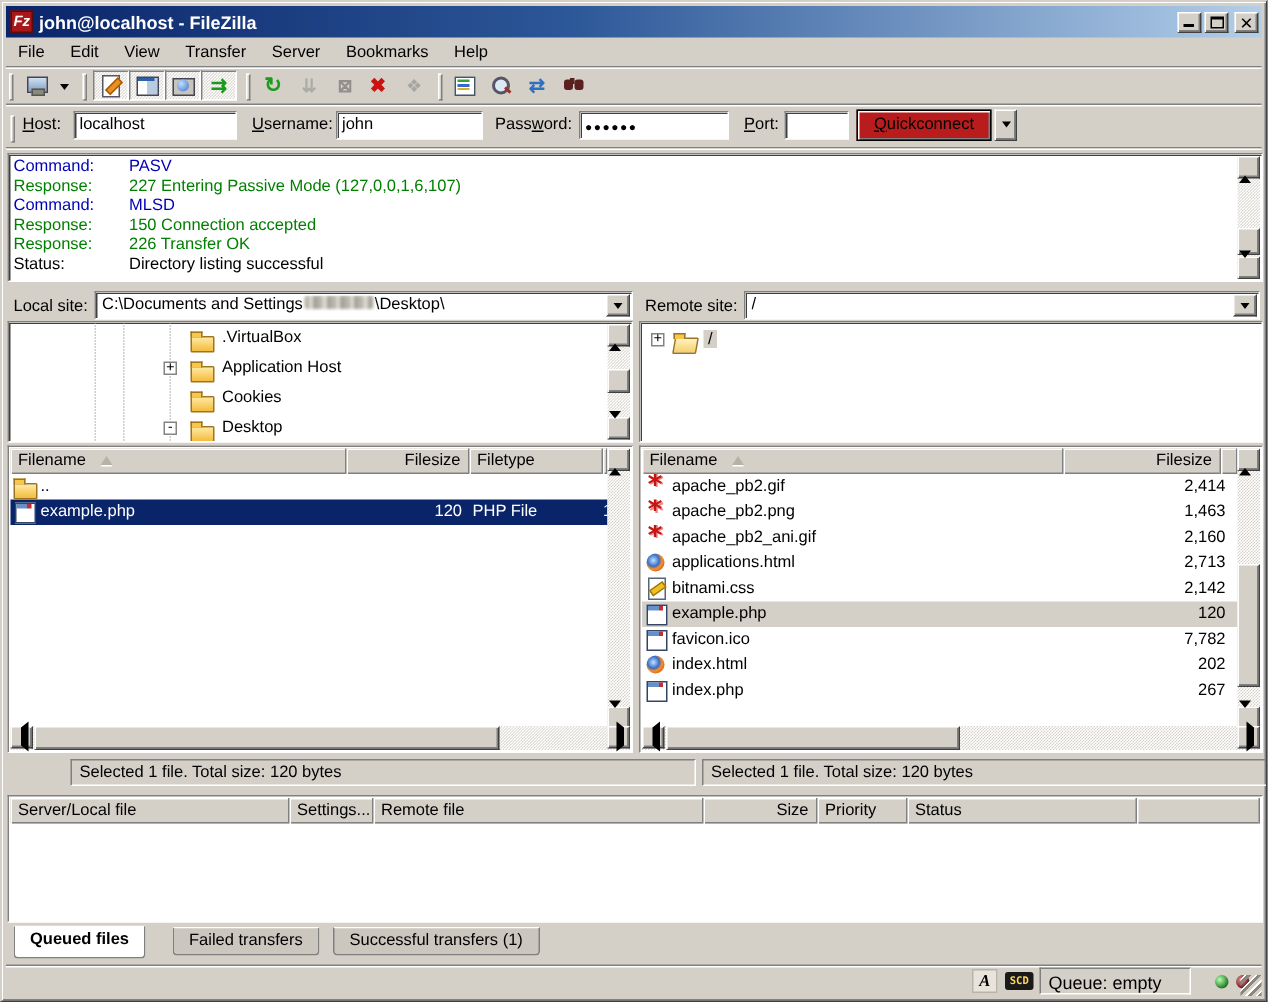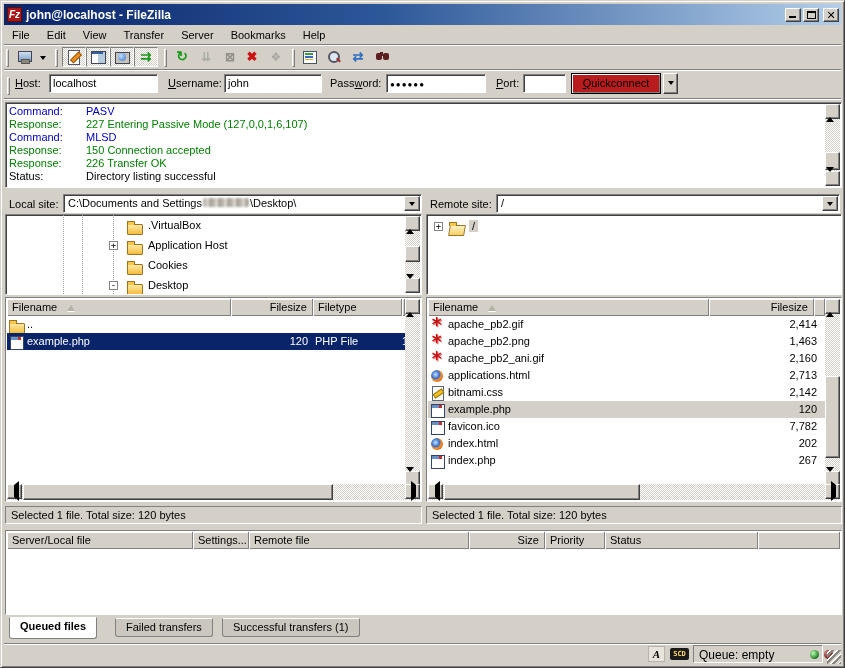--- a/index.html
+++ b/index.html
@@ -118,33 +118,33 @@
   .pane{position:absolute;background:#fff;border:1px solid;border-color:#808080 #fff #fff #808080;}
   .hdrrow{position:absolute;left:1px;top:1px;height:17px;display:flex;}
   .hcell{height:17px;background:#d4d0c8;border-right:1px solid #808080;box-shadow:inset 1px 1px 0 #fff,inset 0 -1px 0 #808080;padding:2px 5px 0 5px;white-space:nowrap;overflow:hidden;}
   .sortup{display:inline-block;width:0;height:0;border-left:4px solid transparent;border-right:4px solid transparent;border-bottom:6px solid #b6b2a6;margin-left:10px;filter:drop-shadow(0 1px 0 #fff);}
   .rows{position:absolute;left:1px;top:18px;}
   .flrow{height:17px;line-height:16px;white-space:nowrap;overflow:hidden;display:flex;}
   .flrow .cell{padding:0 5px 0 2px;overflow:hidden;white-space:nowrap;}
   .num{text-align:right;}
   .sel-a{background:#0a246a;color:#fff;}
   .sel-i{background:#d4d0c8;}
-  .statusline{position:absolute;height:18px;border:1px solid;border-color:#808080 #fff #fff #808080;padding:2px 0 0 5px;}
+  .statusline{position:absolute;height:18px;border:1px solid;border-color:#808080 #fff #fff #808080;padding:2px 0 0 5px;margin-left:42px;}
 
   
   #queuepane{left:4px;top:529px;width:837px;height:85px;background:#fff;border:1px solid;border-color:#808080 #fff #fff #808080;}
   
   .tab{position:absolute;height:19px;background:#cbc7bf;border:1px solid #808080;border-top:1px solid #fff;border-radius:0 0 3px 3px;padding:2px 10px 0 10px;top:1px;text-align:right;}
   .tab.active{background:#fff;font-weight:bold;height:22px;top:0;border-top-color:#fff;z-index:2;}
 
   
   #statusbar{left:3px;right:3px;bottom:3px;height:20px;}
   #asciiic{position:absolute;left:644px;top:2px;width:17px;height:16px;border:1px solid #b8b4ac;background:#e8e4dc;text-align:center;font:bold italic 11px/15px "Liberation Serif",serif;}
   #spdic{position:absolute;left:666px;top:4px;width:19px;height:12px;background:#1a1a1a;border-radius:2px;color:#ffd860;font:bold 7px/12px "DejaVu Sans Mono",monospace;text-align:center;letter-spacing:0;}
-  #queuebox{position:absolute;left:689px;top:1px;width:130px;height:18px;border:1px solid;border-color:#808080 #fff #fff #808080;padding:2px 0 0 5px;font-size:12px;}
+  #queuebox{position:absolute;left:689px;top:1px;width:101px;height:18px;border:1px solid;border-color:#808080 #fff #fff #808080;padding:2px 0 0 5px;font-size:12px;}
   .led{position:absolute;top:6px;width:9px;height:9px;border-radius:50%;}
   #ledgreen{left:806px;background:radial-gradient(circle at 35% 35%,#b8ffb8,#1f7a1f 70%,#0c400c);}
   #ledred{left:820px;background:radial-gradient(circle at 35% 35%,#d88,#6e1a1a 70%,#3a0c0c);}
   #grip{position:absolute;right:0;bottom:0;width:14px;height:14px;background:repeating-linear-gradient(135deg,transparent 0 2px,#fff 2px 3px,#8a867e 3px 5px);}
 </style>
 </head>
 <body>
 
 <div id="win">
 

